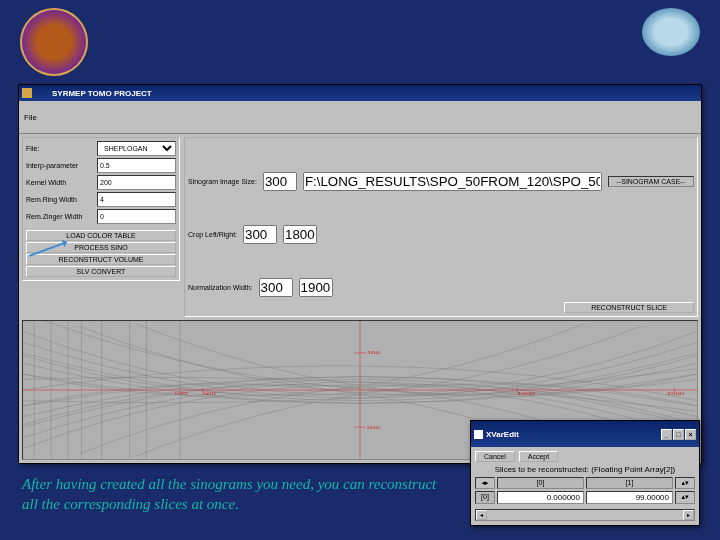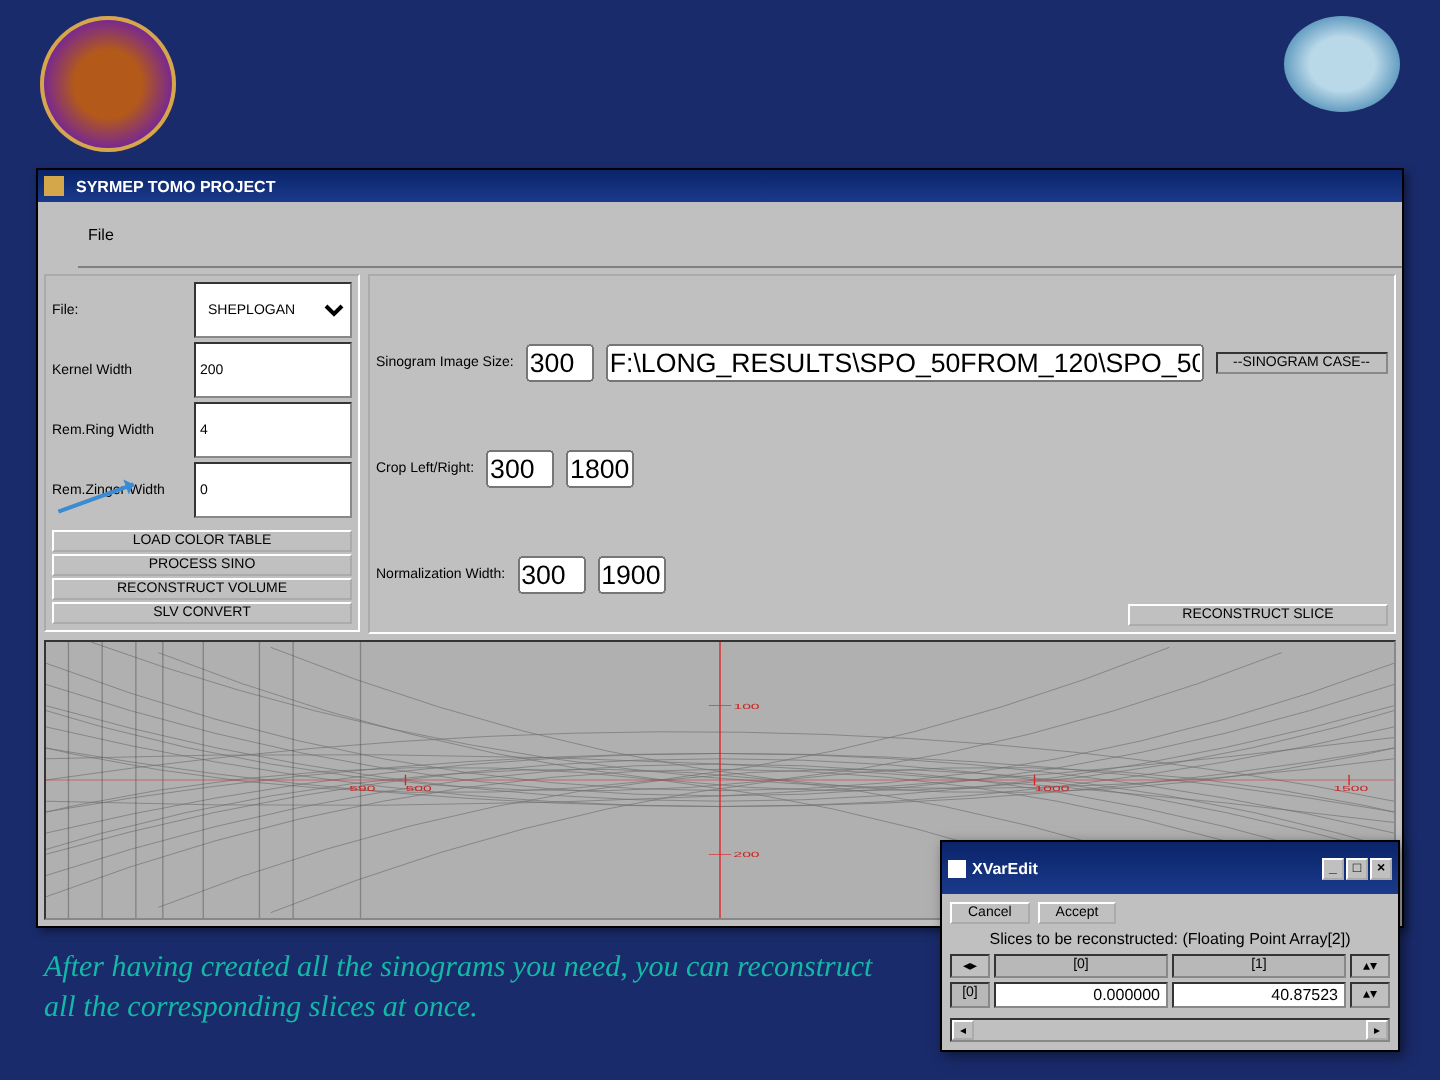--- a/index.html
+++ b/index.html
@@ -24,34 +24,34 @@
   .app-window {
     position: absolute;
     top: 84px; left: 18px; right: 18px; height: 380px;
     background: #c0c0c0;
     border: 1px solid #000;
     box-shadow: 2px 2px 4px rgba(0,0,0,0.4);
     display: flex; flex-direction: column;
   }
   .title-bar {
     height: 16px; background: linear-gradient(#0a246a,#1a3a8a);
-    color: #fff; display: flex; align-items: center; gap: 6px; padding: 0 3px;
+    color: #fff; display: flex; align-items: center; gap: 20px; padding: 0 3px;
     font-size: 8px; font-weight: bold;
   }
   .title-bar .icon { width: 10px; height: 10px; background:#d4a84a; }
   .menu-bar { height: 13px; background:#c0c0c0; padding: 16px 5px; font-size: 8px;
-    border-bottom: 1px solid #808080; display: flex; align-items: center; margin-left: 20px; }
+    border-bottom: 1px solid #808080; display: flex; align-items: center; }
   .content { flex: 1; display: flex; flex-direction: column; padding: 3px; gap: 3px; overflow: hidden; }
   .row1 { display: flex; gap: 4px; align-items: flex-start; }
   .panel { background: #c0c0c0; border: 1px inset #fff; padding: 3px; }
   .file-panel { width: 158px; display: flex; flex-direction: column; gap: 2px; }
   .field { display: flex; align-items: center; gap: 3px; font-size: 7px; }
   .field label { flex: 0 0 68px; }
   .field input, .field select {
-    font-size: 7px; padding: 0 2px; height: 28px; border: 1px inset #888;
+    font-size: 7px; padding: 0 2px; height: 15px; border: 1px inset #888;
     background: #fff; flex: 1; min-width: 0;
   }
   .btn {
     font-size: 7px; padding: 1px 3px; background:#c0c0c0;
     border: 1px outset #fff; text-align: center; cursor: pointer;
   }
   .btn-stack { display: flex; flex-direction: column; gap: 1px; }
   .center-params {
     flex: 1; display: flex; flex-direction: column; gap: 3px;
   }
@@ -123,20 +123,24 @@
   </div>
   <div class="menu-bar">
     <span>File</span>
   </div>
   <div class="content">
     <div class="row1">
       <div class="panel file-panel">
         <div class="field">
           <label>File:</label>
           <select><option>SHEPLOGAN</option></select>
+        </div>
+        <div class="field">
+          <label>Interp-parameter</label>
+          <input value="0.5" style="">
         </div>
         <div class="field">
           <label>Kernel Width</label>
           <input value="200" style="">
         </div>
         <div class="field">
           <label>Rem.Ring Width</label>
           <input value="4" style="">
         </div>
         <div class="field">
@@ -253,21 +257,21 @@
       <div class="btn">Accept</div>
     </div>
     <div class="xvar-caption">Slices to be reconstructed: (Floating Point Array[2])</div>
     <div class="xvar-grid">
       <div class="spin">◂▸</div>
       <div class="hdr">[0]</div>
       <div class="hdr">[1]</div>
       <div class="spin">▴▾</div>
       <div class="hdr">[0]</div>
       <div class="cell">0.000000</div>
-      <div class="cell">40.87523</div>
+      <div class="cell">99.00000</div>
       <div class="spin">▴▾</div>
     </div>
     <div class="scrollbar">
       <div class="ab l">◂</div>
       <div class="ab r">▸</div>
     </div>
   </div>
 </div>
 
 </body></html>

